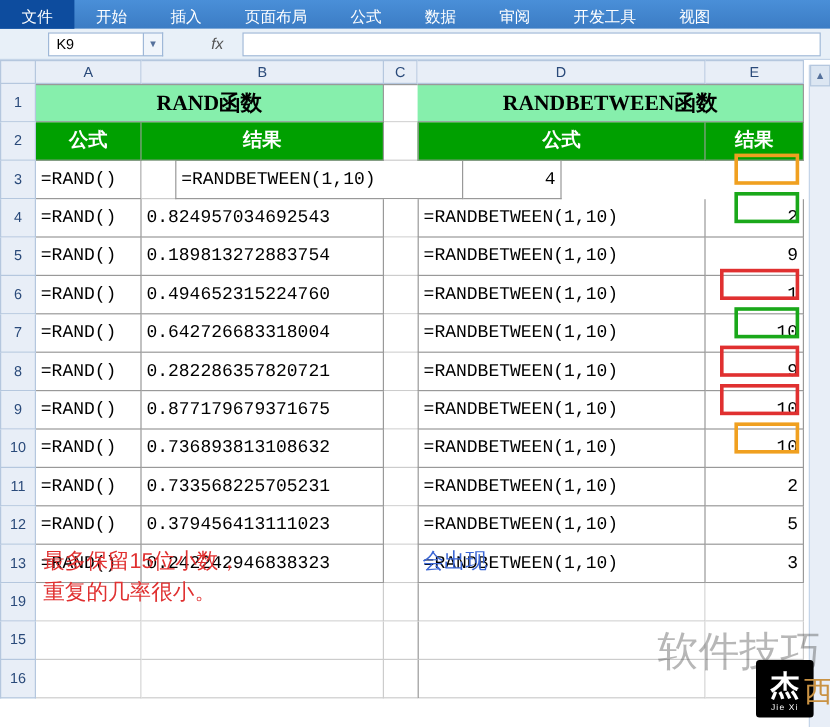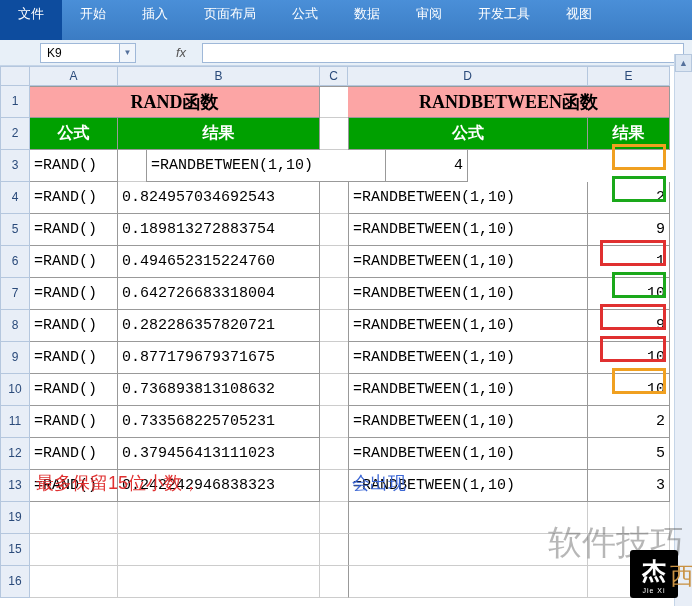--- a/index.html
+++ b/index.html
@@ -1,37 +1,37 @@
 <!DOCTYPE html>
 <html><head>
 <meta charset="utf-8">
 <style>
 *{margin:0;padding:0;box-sizing:border-box;font-family:"Microsoft YaHei",SimSun,sans-serif}
 body{background:#fff;font-size:13px;width:692px;height:606px;overflow:hidden;position:relative}
-.ribbon{background:linear-gradient(#4a8fd8,#3b7cc4);color:#fff;height:40px;display:flex;align-items:stretch}
+.ribbon{background:linear-gradient(#4a8fd8,#3b7cc4);color:#fff;height:24px;display:flex;align-items:stretch}
 .file-tab{background:#0d4c9e;padding:5px 18px;font-size:13px}
 .ribbon-tab{padding:5px 18px;font-size:13px;cursor:pointer}
 .funcbar{background:#e8f0f8;height:26px;display:flex;align-items:center;border-bottom:1px solid #c5d5e8;padding-left:40px}
 .namebox{width:80px;height:20px;background:#fff;border:1px solid #9fb8d8;padding:1px 6px;font-size:12px;display:flex;align-items:center}
 .namebox-dd{width:16px;height:20px;border:1px solid #9fb8d8;border-left:none;background:#f0f5fb;display:flex;align-items:center;justify-content:center;font-size:8px;color:#55719c}
 .fn-ctrl{display:flex;align-items:center;margin-left:40px}
 .fx{font-style:italic;font-size:13px;margin-right:16px;color:#555}
 .formula-input{flex:1;height:20px;background:#fff;border:1px solid #9fb8d8;margin-right:8px}
 .grid{position:relative}
 .col-headers{display:flex;height:20px}
 .corner{width:30px;background:#e8eef7;border:1px solid #b5c7de}
 .col-h{background:#e8eef7;border:1px solid #b5c7de;border-left:none;text-align:center;font-size:12px;line-height:18px;color:#2a4a7a}
 .col-A{width:88px}.col-B{width:202px}.col-C{width:28px}.col-D{width:240px}.col-E{width:82px}
 .rows{}
 .r{display:flex;height:32px}
 .row-h{width:30px;background:#e8eef7;border:1px solid #b5c7de;border-top:none;text-align:center;font-size:12px;line-height:30px;color:#2a4a7a}
 .cell{border:1px solid #999;border-top:none;border-left:none;padding:0 4px;display:flex;align-items:center;font-family:"SimSun","Courier New",monospace;font-size:15px;overflow:hidden;white-space:nowrap}
 .r1 .cell{border-top:1px solid #999}
 .cell.cA{width:88px}.cell.cB{width:202px}.cell.cC{width:28px;border-right:none;border-bottom:1px solid #ccc}.cell.cD{width:240px;border-left:1px solid #999}.cell.cE{width:82px}
-.yellow{background:#fca5a5;font-weight:bold;justify-content:center;font-family:"SimHei","Microsoft YaHei";font-size:18px}
+.yellow{background:#86efac;font-weight:bold;justify-content:center;font-family:"SimHei","Microsoft YaHei";font-size:18px}
 .green{background:#00a000;color:#fff;font-weight:bold;justify-content:center;font-family:"SimHei";font-size:16px}
 .merge-AB{width:290px}
 .merge-DE{width:322px}
 .right{justify-content:flex-end}
 .empty{border:1px solid #ccc;border-top:none;border-left:none;background:#fff}
 .r14,.r15,.r16{height:32px}
 .hl{position:absolute;border:3px solid;pointer-events:none}
 .hl-r{border-color:#e03030}.hl-g{border-color:#1aa81a}.hl-o{border-color:#f0a020}
 .note{position:absolute;font-size:18px;font-family:"SimHei","Microsoft YaHei";color:#e03030;line-height:1.45}
 .note.blue{color:#3b66d4}
@@ -207,20 +207,21 @@
   <div class="hl hl-o" style="left:612px;top:78px;width:54px;height:26px"></div>
   <div class="hl hl-g" style="left:612px;top:110px;width:54px;height:26px"></div>
   <div class="hl hl-r" style="left:600px;top:174px;width:66px;height:26px"></div>
   <div class="hl hl-g" style="left:612px;top:206px;width:54px;height:26px"></div>
   <div class="hl hl-r" style="left:600px;top:238px;width:66px;height:26px"></div>
   <div class="hl hl-r" style="left:600px;top:270px;width:66px;height:26px"></div>
   <div class="hl hl-o" style="left:612px;top:302px;width:54px;height:26px"></div>
 
   <div class="note" style="left:36px;top:404px">
     <div>最多保留15位小数，</div>
+      <div>重复的几率很小。</div>
   </div>
   <div class="note blue" style="left:352px;top:404px">会出现</div>
 </div>
 
 <div class="scrollbar">
   <div class="sb-btn">▲</div>
 </div>
 
 <div class="watermark">软件技巧</div>
 <div class="logo">

